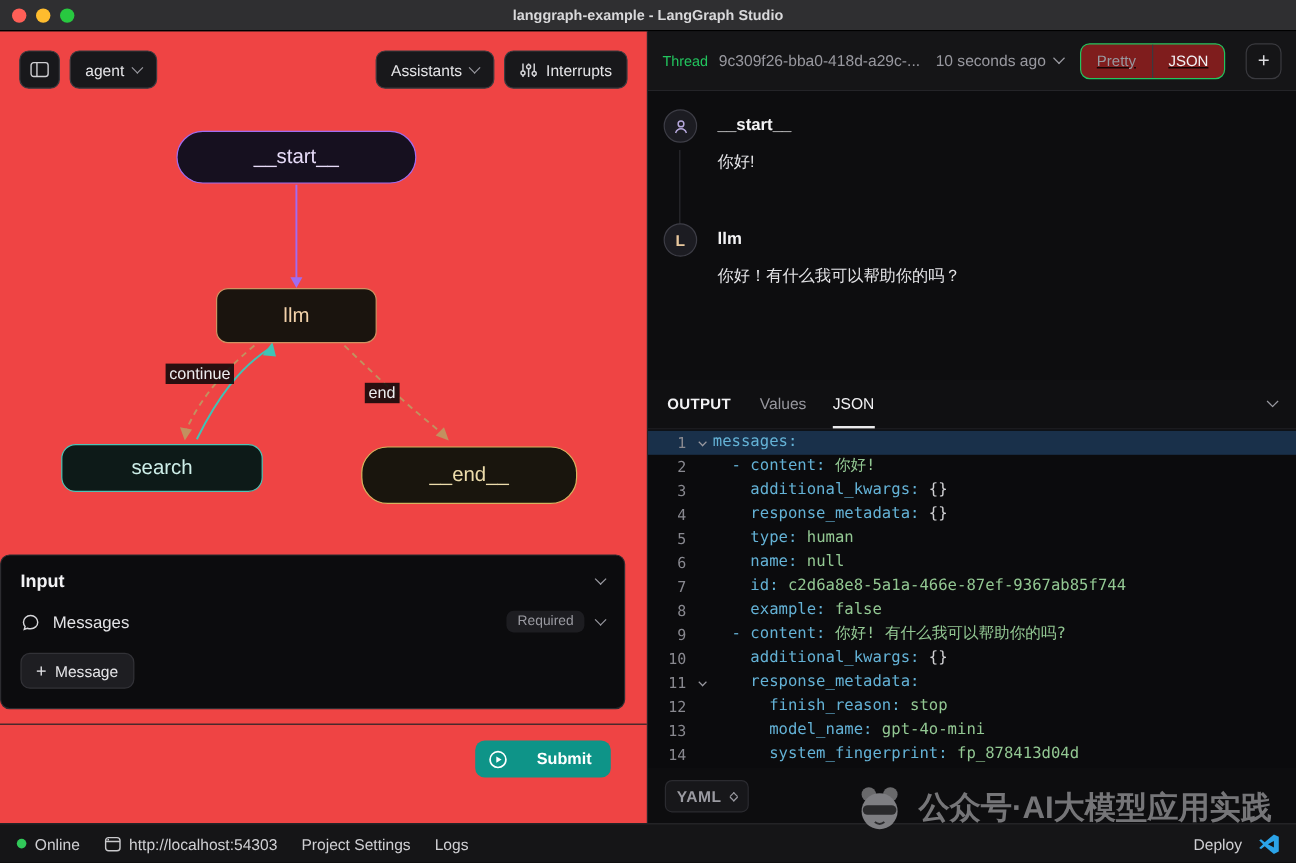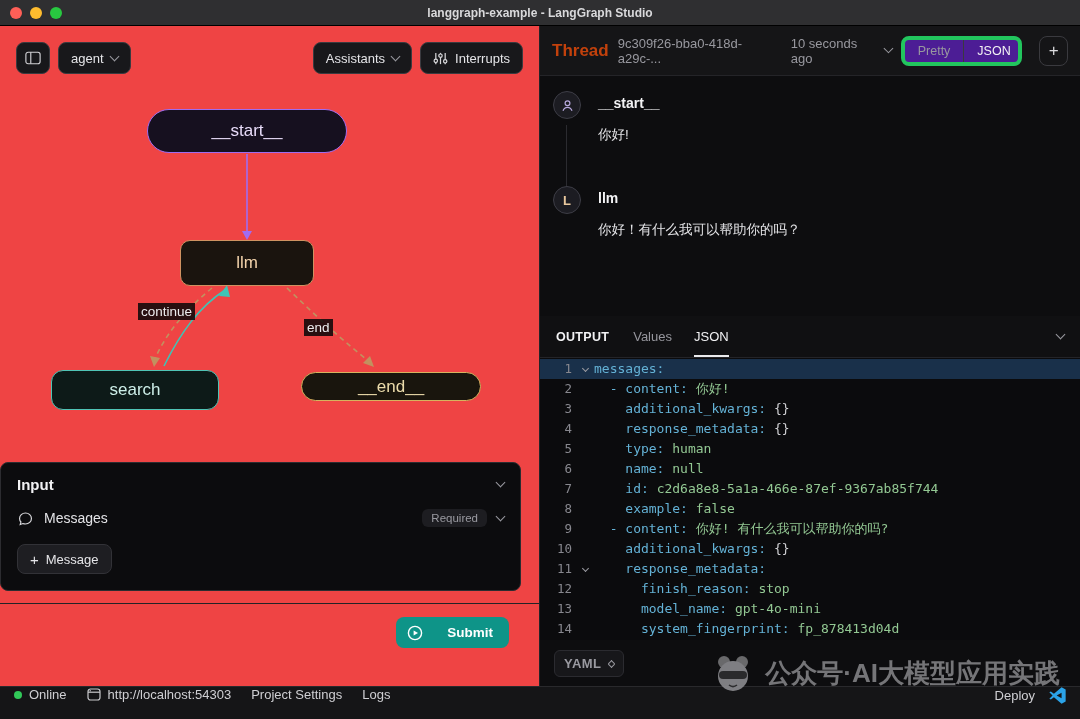--- a/index.html
+++ b/index.html
@@ -27,43 +27,43 @@
   .chev.up { transform:rotate(135deg); margin-top:2px; }
   .muted { color:#9a9aa1; }
 
   
   .graph { flex:0 0 366px; position:relative; }
   .edges { position:absolute; left:0; top:0; }
   .gnode { position:absolute; display:flex; align-items:center; justify-content:center; font-size:17px; border:1.5px solid; cursor:pointer; }
   .gnode.start { left:147px; top:19px; width:200px; height:44px; border-radius:22px; border-color:#a06cf0; color:#e7dbf8; background:#16101f; }
   .gnode.llm { left:180px; top:150px; width:134px; height:46px; border-radius:10px; border-color:#cf9261; color:#f2d2aa; background:#1a140e; }
   .gnode.search { left:51px; top:280px; width:168px; height:40px; border-radius:12px; border-color:#4fc3b5; color:#cdeee8; background:#0d1a18; }
-  .gnode.end { left:301px; top:282px; width:180px; height:29px; border-radius:22px; border-color:#d6b35e; color:#ecdcab; background:#19150d; }
+  .gnode.end { left:301px; top:282px; width:180px; height:48px; border-radius:22px; border-color:#d6b35e; color:#ecdcab; background:#19150d; }
   .edge-label { position:absolute; color:#ececee; font-size:13.5px; background:rgba(6,6,7,.85); padding:1px 3px; }
   #lbl-continue { left:138px; top:213px; }
   #lbl-end { left:304px; top:229px; }
 
   
   .input-card { margin:6px 18px 0 0; border:1px solid #2c2c30; border-radius:8px; background:#0c0c0e; }
   .input-header { display:flex; align-items:center; justify-content:space-between; padding:13px 16px 9px 16px; color:#f2f2f4; font-size:15px; font-weight:700; cursor:pointer; }
   .input-row { display:flex; align-items:center; gap:10px; padding:7px 16px; color:#e3e3e6; font-size:14px; }
   .required { margin-left:auto; background:#1d1d21; border-radius:6px; padding:3px 9px; color:#9a9aa1; font-size:11.5px; }
   .add-msg-btn { margin:10px 0 16px 16px; background:#1e1e22; border:1px solid #323237; border-radius:8px; color:#e5e5e8; font-size:13px; height:30px; padding:0 12px; display:inline-flex; align-items:center; gap:7px; cursor:pointer; }
   .plus-glyph { font-size:15px; line-height:1; }
   .left-divider { border:none; border-top:1px solid #232327; margin-top:12px; }
   .left-footer { flex:1; display:flex; justify-content:flex-end; align-items:flex-start; padding:13px 30px 0 0; }
   .submit-btn { background:#0e9488; border:none; border-radius:8px; color:#fff; height:31px; padding:0 16px 0 11px; display:inline-flex; align-items:center; gap:24px; font-size:13.5px; font-weight:700; cursor:pointer; }
 
   
   .right-panel { flex:1; min-width:0; display:flex; flex-direction:column; background:#0d0d0f; }
   .thread-header { flex:0 0 50px; background:#151517; border-bottom:1px solid #242428; display:flex; align-items:center; gap:9px; padding:0 12px; }
-  .thread-label { color:#c2410c; font-size:17px; font-weight:700; }
+  .thread-label { color:#22c55e; font-size:12px; font-weight:400; }
   .thread-id { color:#98989f; font-size:13px; }
   .thread-time { color:#98989f; font-size:13px; display:inline-flex; align-items:center; gap:7px; margin-left:4px; cursor:pointer; }
-  .seg { margin-left:auto; display:flex; align-items:stretch; border:4px solid #22c55e; border-radius:8px; overflow:hidden; height:30px; background:#4c1d95; }
+  .seg { margin-left:auto; display:flex; align-items:stretch; border:1px solid #22c55e; border-radius:8px; overflow:hidden; height:30px; background:#7f1d1d;text-decoration:underline; }
   .seg button { background:transparent; border:none; color:#98989f; font-size:12.5px; padding:0 13px; cursor:pointer; font-family:inherit; }
   .seg button.active { color:#f2f2f4; border-left:1px solid #3a3a3f; }
   .plus-btn { width:30px; height:30px; border:1px solid #3a3a3f; border-radius:8px; background:transparent; color:#dcdcdf; font-size:17px; line-height:1; margin-left:8px; cursor:pointer; }
 
   .conversation { flex:0 0 240px; background:#0d0d0f; padding:15px 16px 0 13px; position:relative; }
   .timeline-line { position:absolute; left:26px; top:49px; width:1px; height:68px; background:#2b2b30; }
   .conv-entry { display:flex; gap:17px; margin-bottom:42px; position:relative; }
   .avatar { flex:0 0 28px; width:28px; height:28px; border-radius:50%; background:#1c1c22; border:1px solid #3d3d46; display:flex; align-items:center; justify-content:center; }
   .avatar-letter { color:#e8c79d; font-size:13px; font-weight:700; }
   .conv-body { padding-top:4px; }
@@ -87,21 +87,21 @@
   .tok-val { color:#93c893; }
   .tok-plain { color:#d0d0d3; }
 
   .editor-footer { flex:0 0 46px; background:#0d0d0f; display:flex; align-items:center; padding:0 14px; }
   .yaml-select { display:inline-flex; align-items:center; gap:8px; background:#17171a; border:1px solid #2b2b30; border-radius:6px; color:#9a9aa1; font-size:13px; font-weight:700; letter-spacing:.4px; padding:5px 9px; cursor:pointer; }
   .updown { display:inline-flex; flex-direction:column; gap:0; }
 
   .watermark { position:absolute; right:20px; top:652px; z-index:30; display:flex; align-items:center; gap:11px; color:#818184; font-size:26px; font-weight:700; opacity:.9; pointer-events:none; }
 
   
-  .statusbar { flex:0 0 33px; background:#151517; border-top:1px solid #29292c; display:flex; align-items:flex-start; gap:20px; padding:0 14px; color:#cfcfd3; font-size:13px; }
+  .statusbar { flex:0 0 33px; background:#151517; border-top:1px solid #29292c; display:flex; align-items:center; gap:20px; padding:0 14px; color:#cfcfd3; font-size:13px; }
   .status-item { display:inline-flex; align-items:center; gap:7px; cursor:pointer; }
   .online-dot { width:8px; height:8px; border-radius:50%; background:#31c859; }
   .status-right { margin-left:auto; display:inline-flex; align-items:center; gap:14px; }
 </style>
 </head>
 <body>
 
 <div class="window">
 
   <div class="titlebar">

